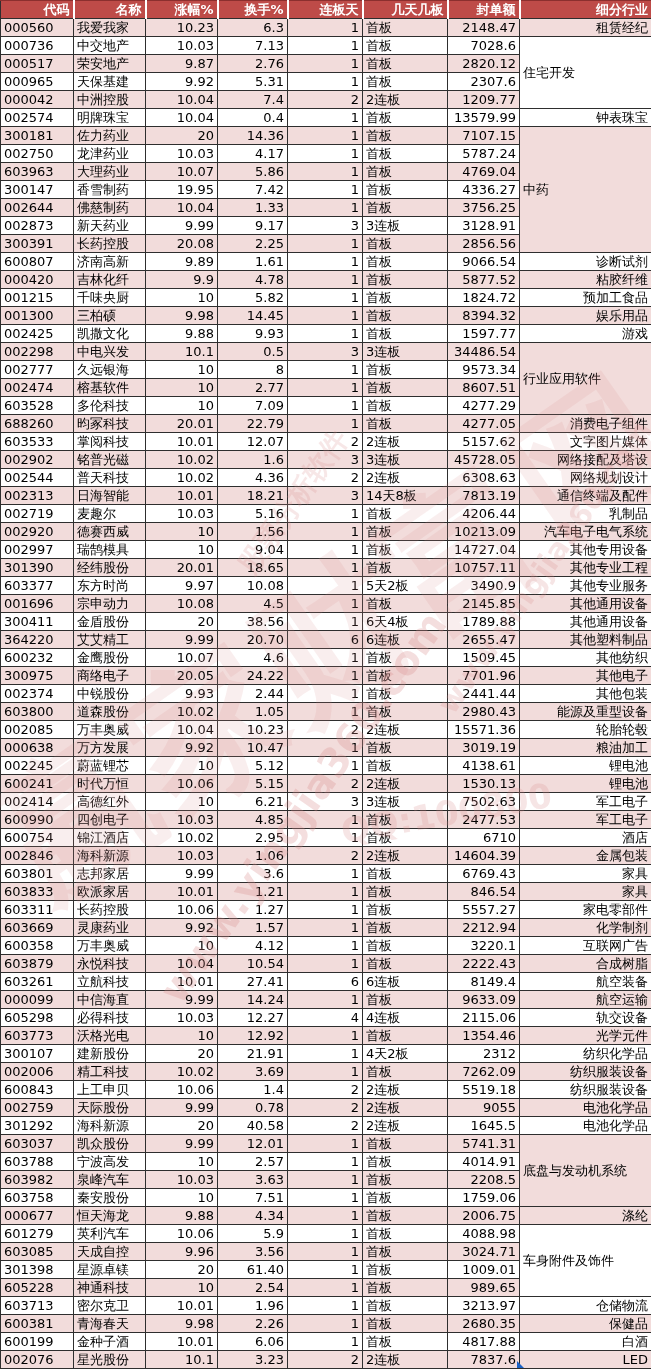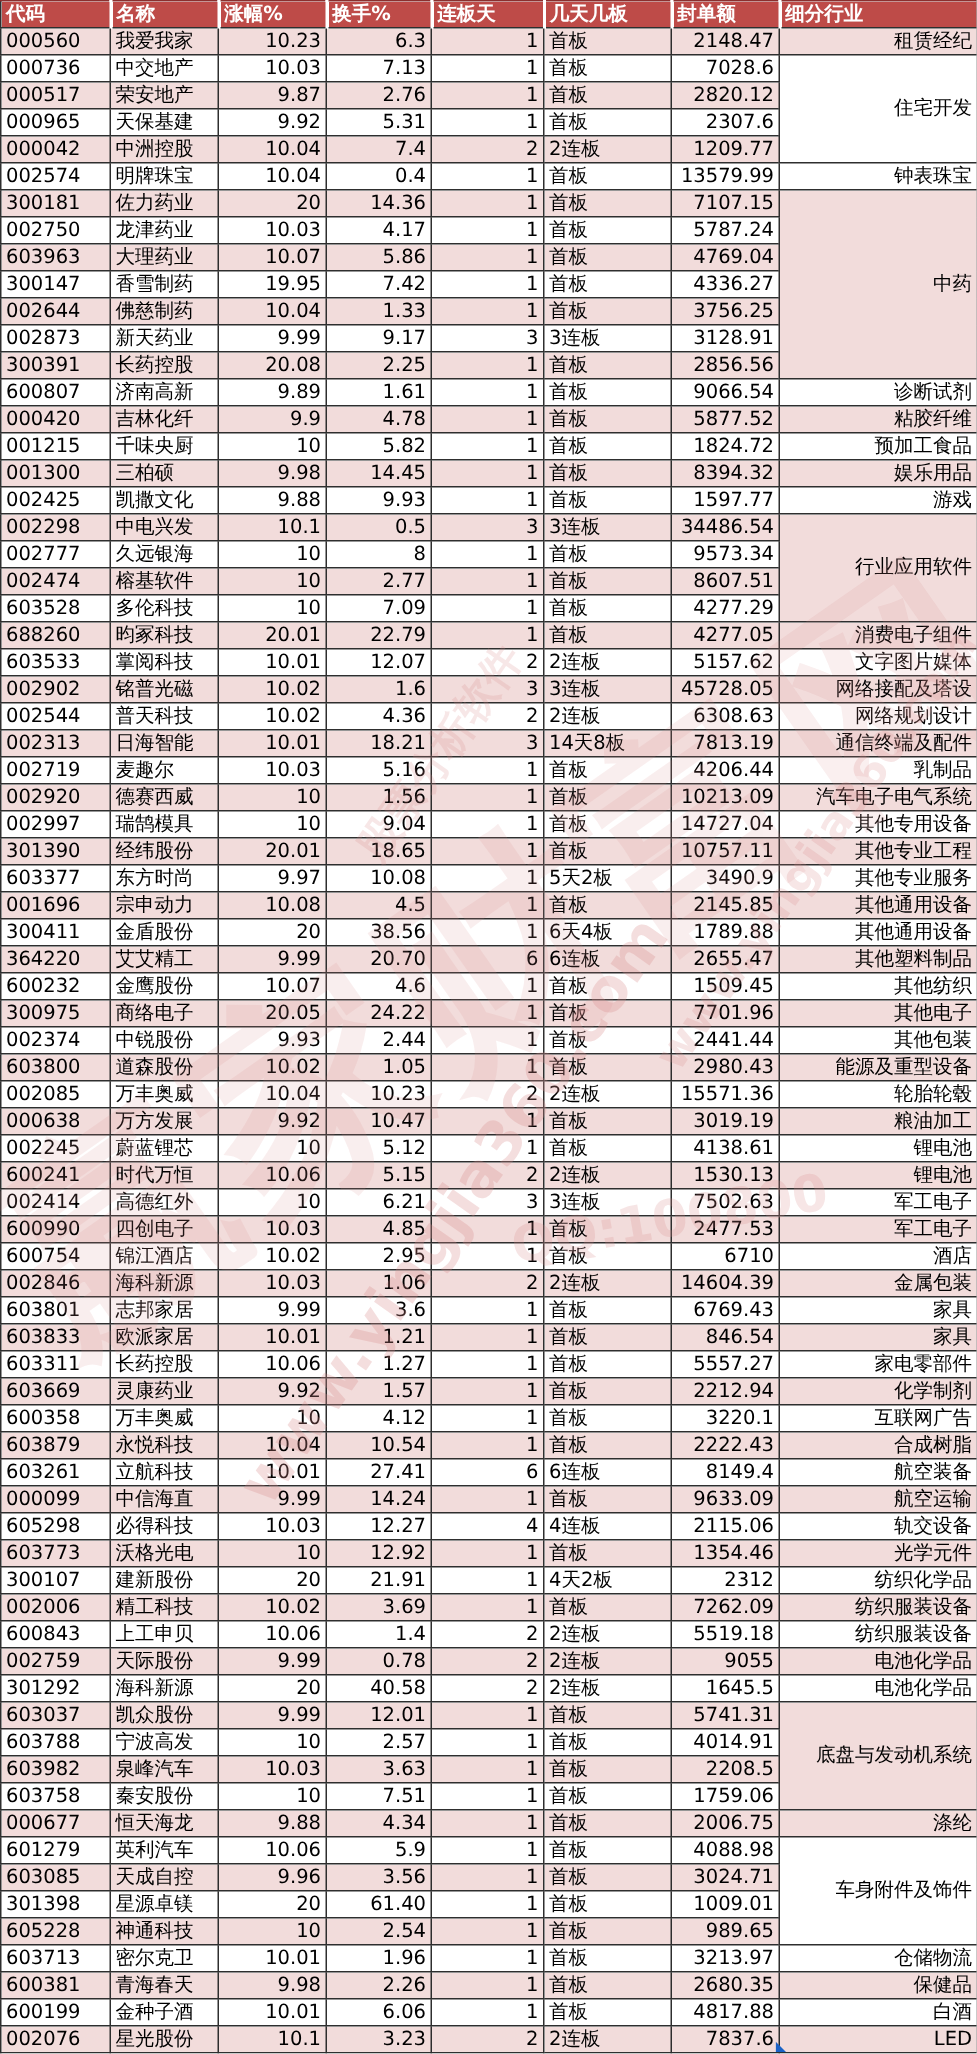--- a/index.html
+++ b/index.html
@@ -13,30 +13,30 @@
     border-collapse:collapse; table-layout:fixed; width:651px;
     font-size:13px; color:#000;
   }
   th, td {
     border:1px solid var(--grid,#2e2e2e);
     height:18px; line-height:16px; padding:0 3px;
     white-space:nowrap; overflow:hidden;
   }
   th {
     background:var(--header-bg,#BE4B48); color:var(--header-text,#ffffff);
-    font-weight:bold; text-align:left;
+    font-weight:bold; text-align:right;
     border-left:2px solid #fff; border-bottom:1px solid var(--grid,#2e2e2e);
     border-top:1px solid #8b2f2e;
   }
   th:first-child { border-left:1px solid var(--grid,#2e2e2e); }
   tr.row-pink td { background:var(--row-pink,#F2DCDB); }
   tr.row-white td { background:#ffffff; }
   td.num { text-align:right; }
   td.ind { text-align:right; }
-  td.ind.merged { text-align:right; vertical-align:middle; }
+  td.ind.merged { text-align:left; vertical-align:middle; }
   .watermark-layer { position:absolute; inset:0; pointer-events:none; overflow:hidden; }
   .wm {
     position:absolute; white-space:nowrap; font-weight:bold;
     color:var(--watermark,#D98C8C); transform-origin:left top;
   }
   .wm-big  { top:780px; left:-40px; font-size:150px; letter-spacing:6px; opacity:.14; transform:rotate(-35deg); }
   .wm-url  { top:985px; left:150px; font-size:40px; opacity:.28; transform:rotate(-55deg); }
   .wm-url2 { top:700px; left:430px; font-size:30px; opacity:.22; transform:rotate(-55deg); }
   .wm-qq   { top:812px; left:338px; font-size:34px; opacity:.22; transform:rotate(-10deg); }
   .wm-soft { top:560px; left:230px; font-size:28px; opacity:.20; transform:rotate(-55deg); }

